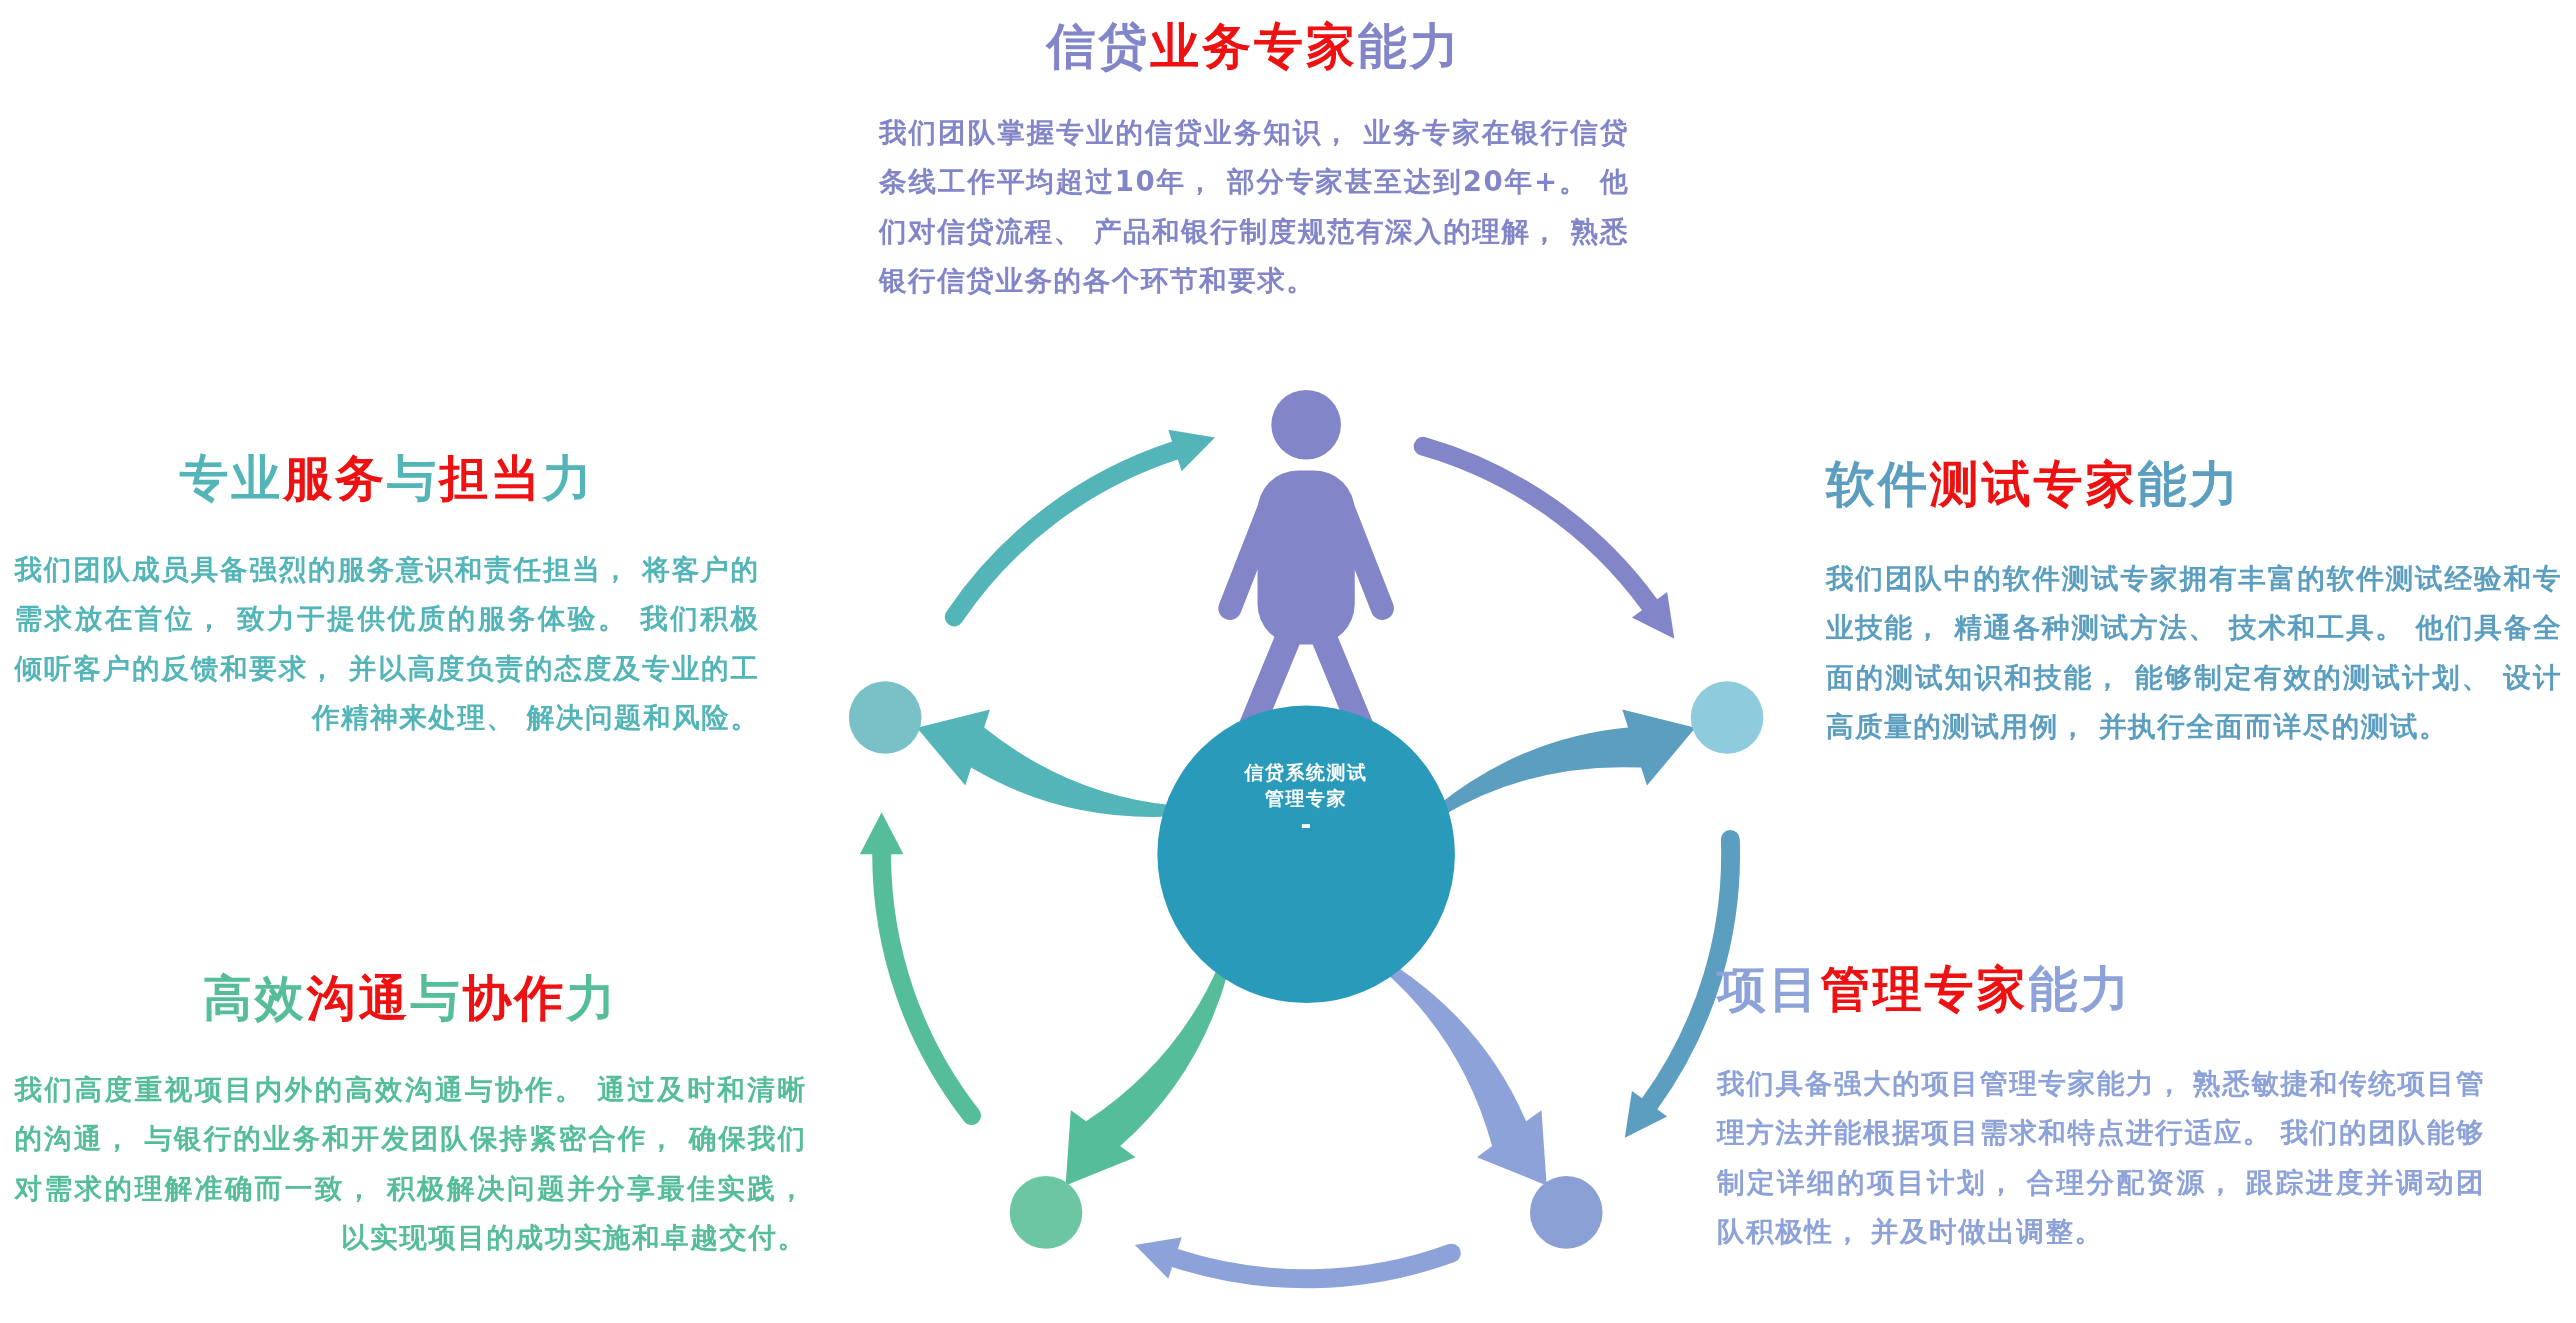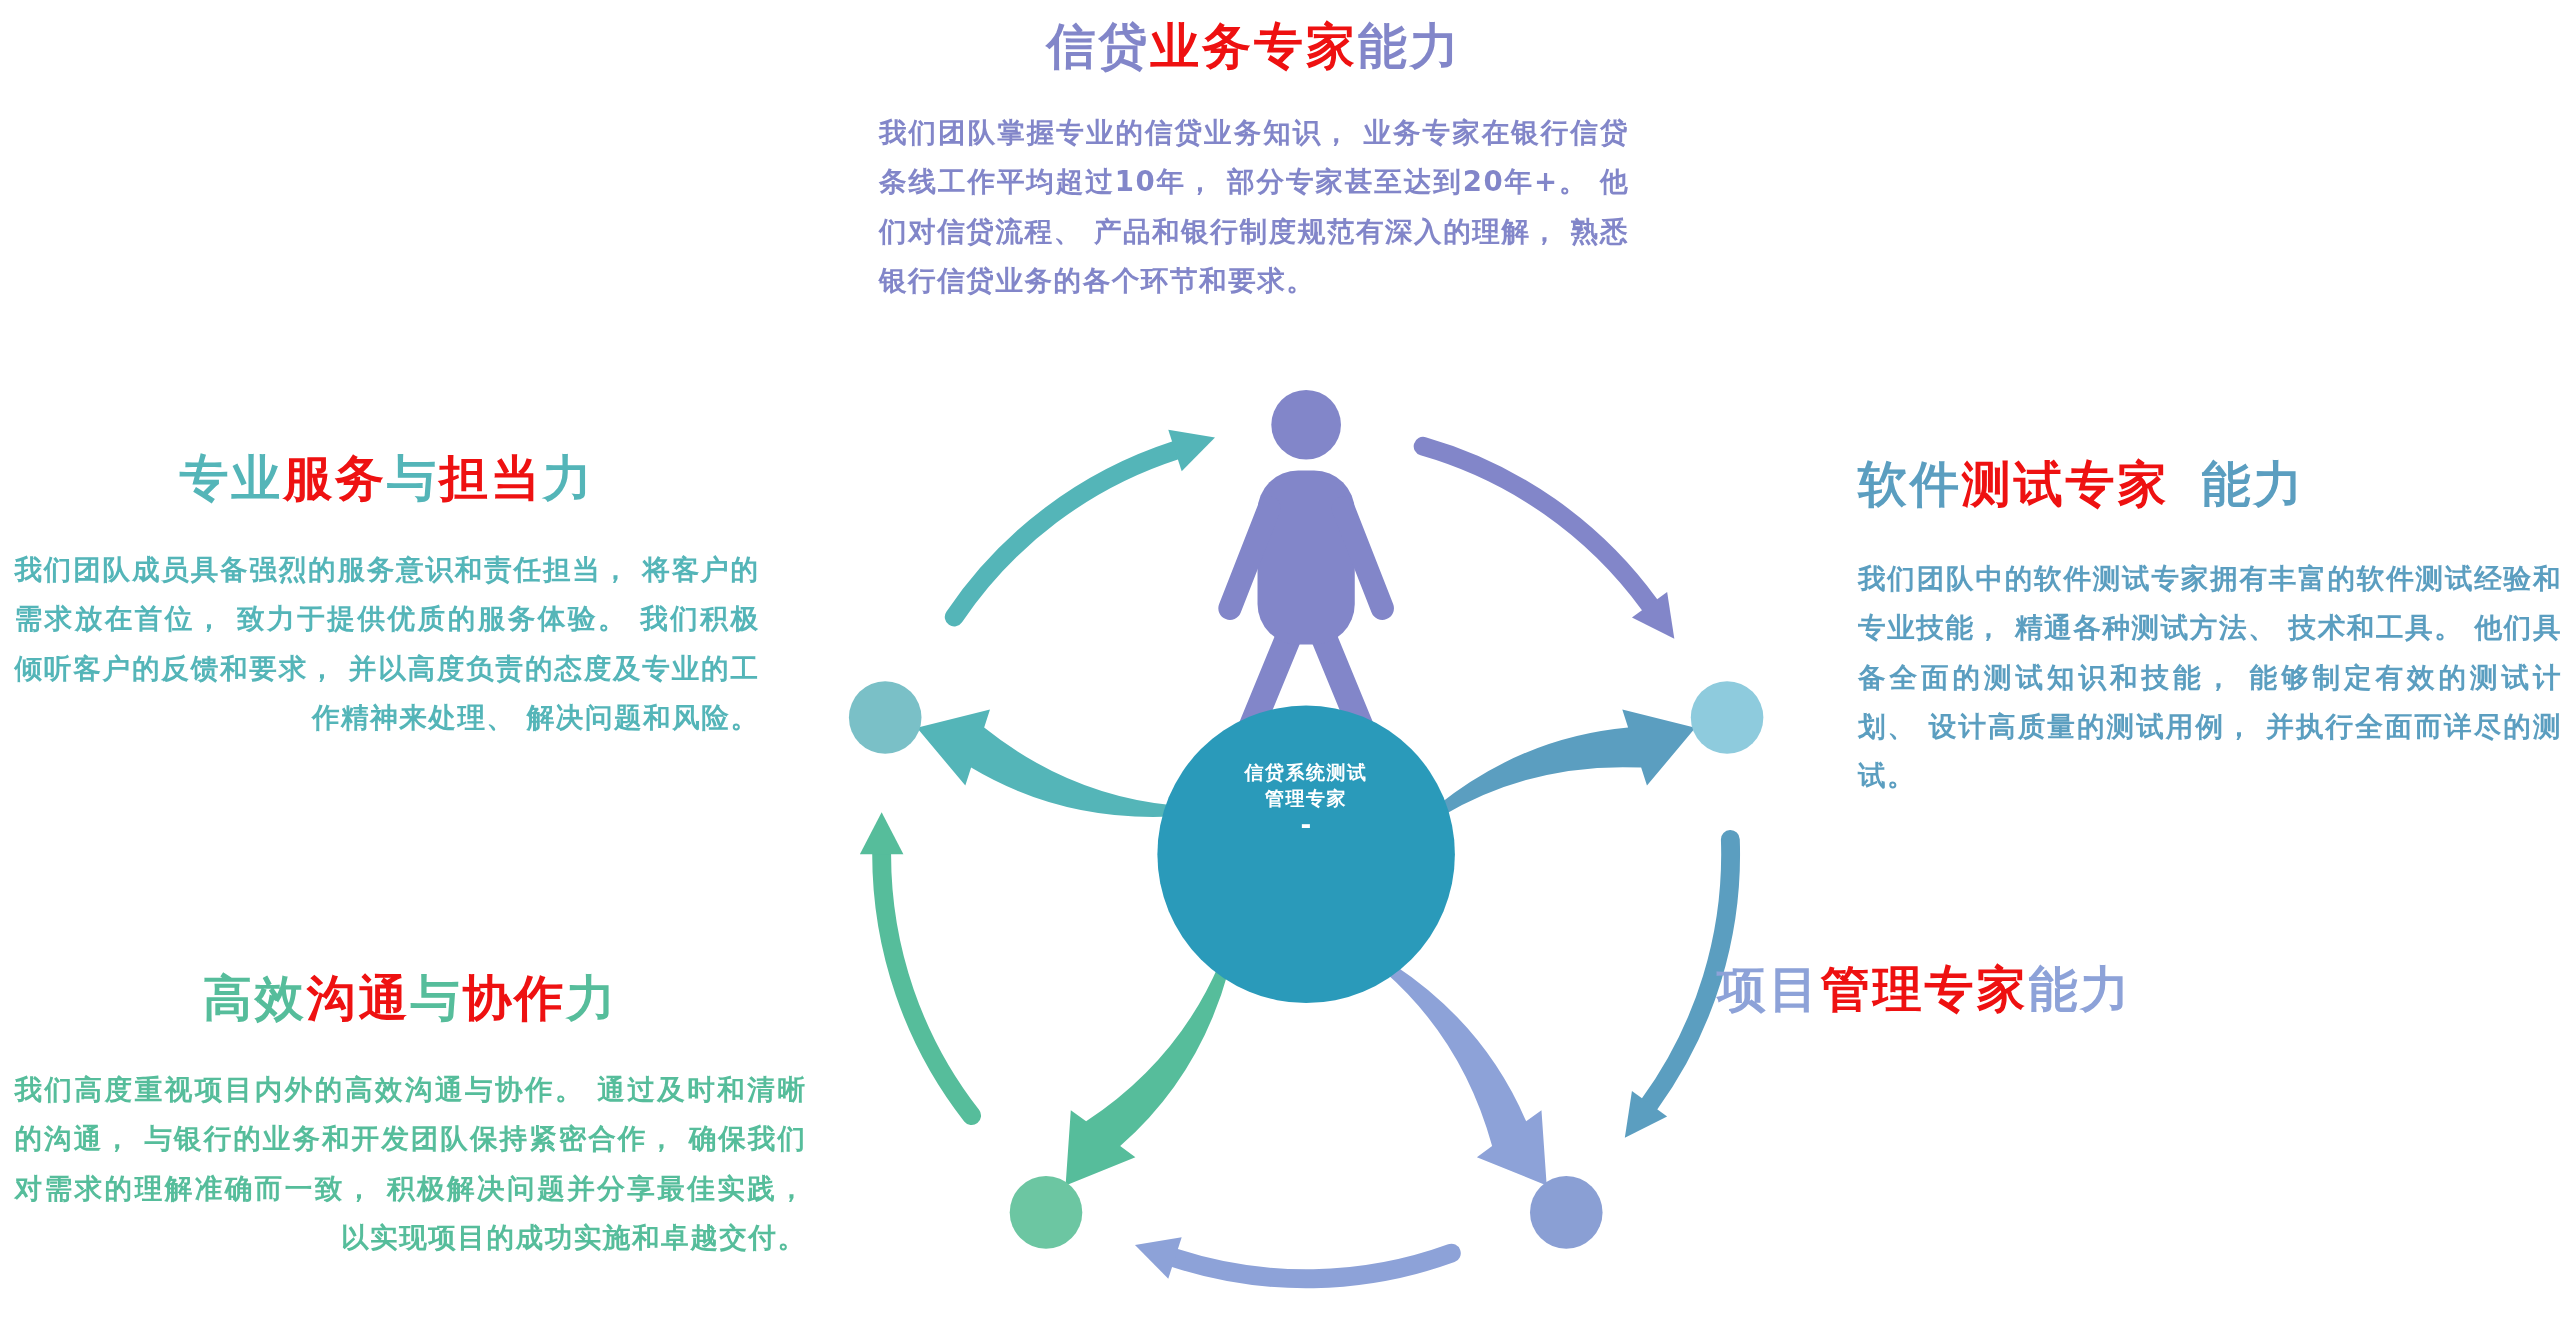--- a/index.html
+++ b/index.html
@@ -9,21 +9,21 @@
   }
   .panel{position:absolute;}
   .heading{margin:0;font-size:49px;font-weight:700;letter-spacing:2.9px;line-height:1.15;white-space:nowrap;}
   .heading.center{text-align:center;}
   .body-text{margin:0;font-size:27.6px;font-weight:600;line-height:1.78;letter-spacing:1.5px;text-align:justify;}
   .last-right{text-align-last:right;}
   .c-red{color:var(--red);}
   .c-purple{color:var(--purple);}
   .c-teal{color:var(--teal);}
   .c-green{color:var(--green);}
-  .c-steel{color:var(--steel-blue);margin-left:32px;}
+  .c-steel{color:var(--steel-blue);}
   .c-peri{color:var(--periwinkle);}
 
   #top-panel{left:879px;top:19px;width:750px;}
   #top-panel .body-text{margin-top:33px;}
   #left-top-panel{left:14.5px;top:451px;width:745px;}
   #left-top-panel .body-text{margin-top:38px;}
   #left-bottom-panel{left:14.5px;top:971px;width:792px;}
   #left-bottom-panel .body-text{margin-top:38px;}
   #right-top-panel{left:1826px;top:457px;width:736px;}
   #right-top-panel .body-text{margin-top:41px;}
@@ -92,20 +92,21 @@
   <h2 class="heading center">
     <span class="c-green">高效</span><span class="c-red">沟通</span><span class="c-green">与</span><span class="c-red">协作</span><span class="c-green">力</span>
   </h2>
   <p class="body-text last-right c-green">我们高度重视项目内外的高效沟通与协作。 通过及时和清晰的沟通， 与银行的业务和开发团队保持紧密合作， 确保我们对需求的理解准确而一致， 积极解决问题并分享最佳实践， 以实现项目的成功实施和卓越交付。</p>
 </section>
 
 <section class="panel" id="right-bottom-panel">
   <h2 class="heading">
     <span class="c-peri">项目</span><span class="c-red">管理专家</span><span class="c-peri">能力</span>
   </h2>
+  <p class="body-text c-peri">我们具备强大的项目管理专家能力， 熟悉敏捷和传统项目管理方法并能根据项目需求和特点进行适应。 我们的团队能够制定详细的项目计划， 合理分配资源， 跟踪进度并调动团队积极性， 并及时做出调整。</p>
 </section>
 
 <div id="center-label">
   <div class="cl-line">信贷系统测试</div>
   <div class="cl-line">管理专家</div>
   <div class="cl-dash">-</div>
 </div>
 
 
 </body></html>

